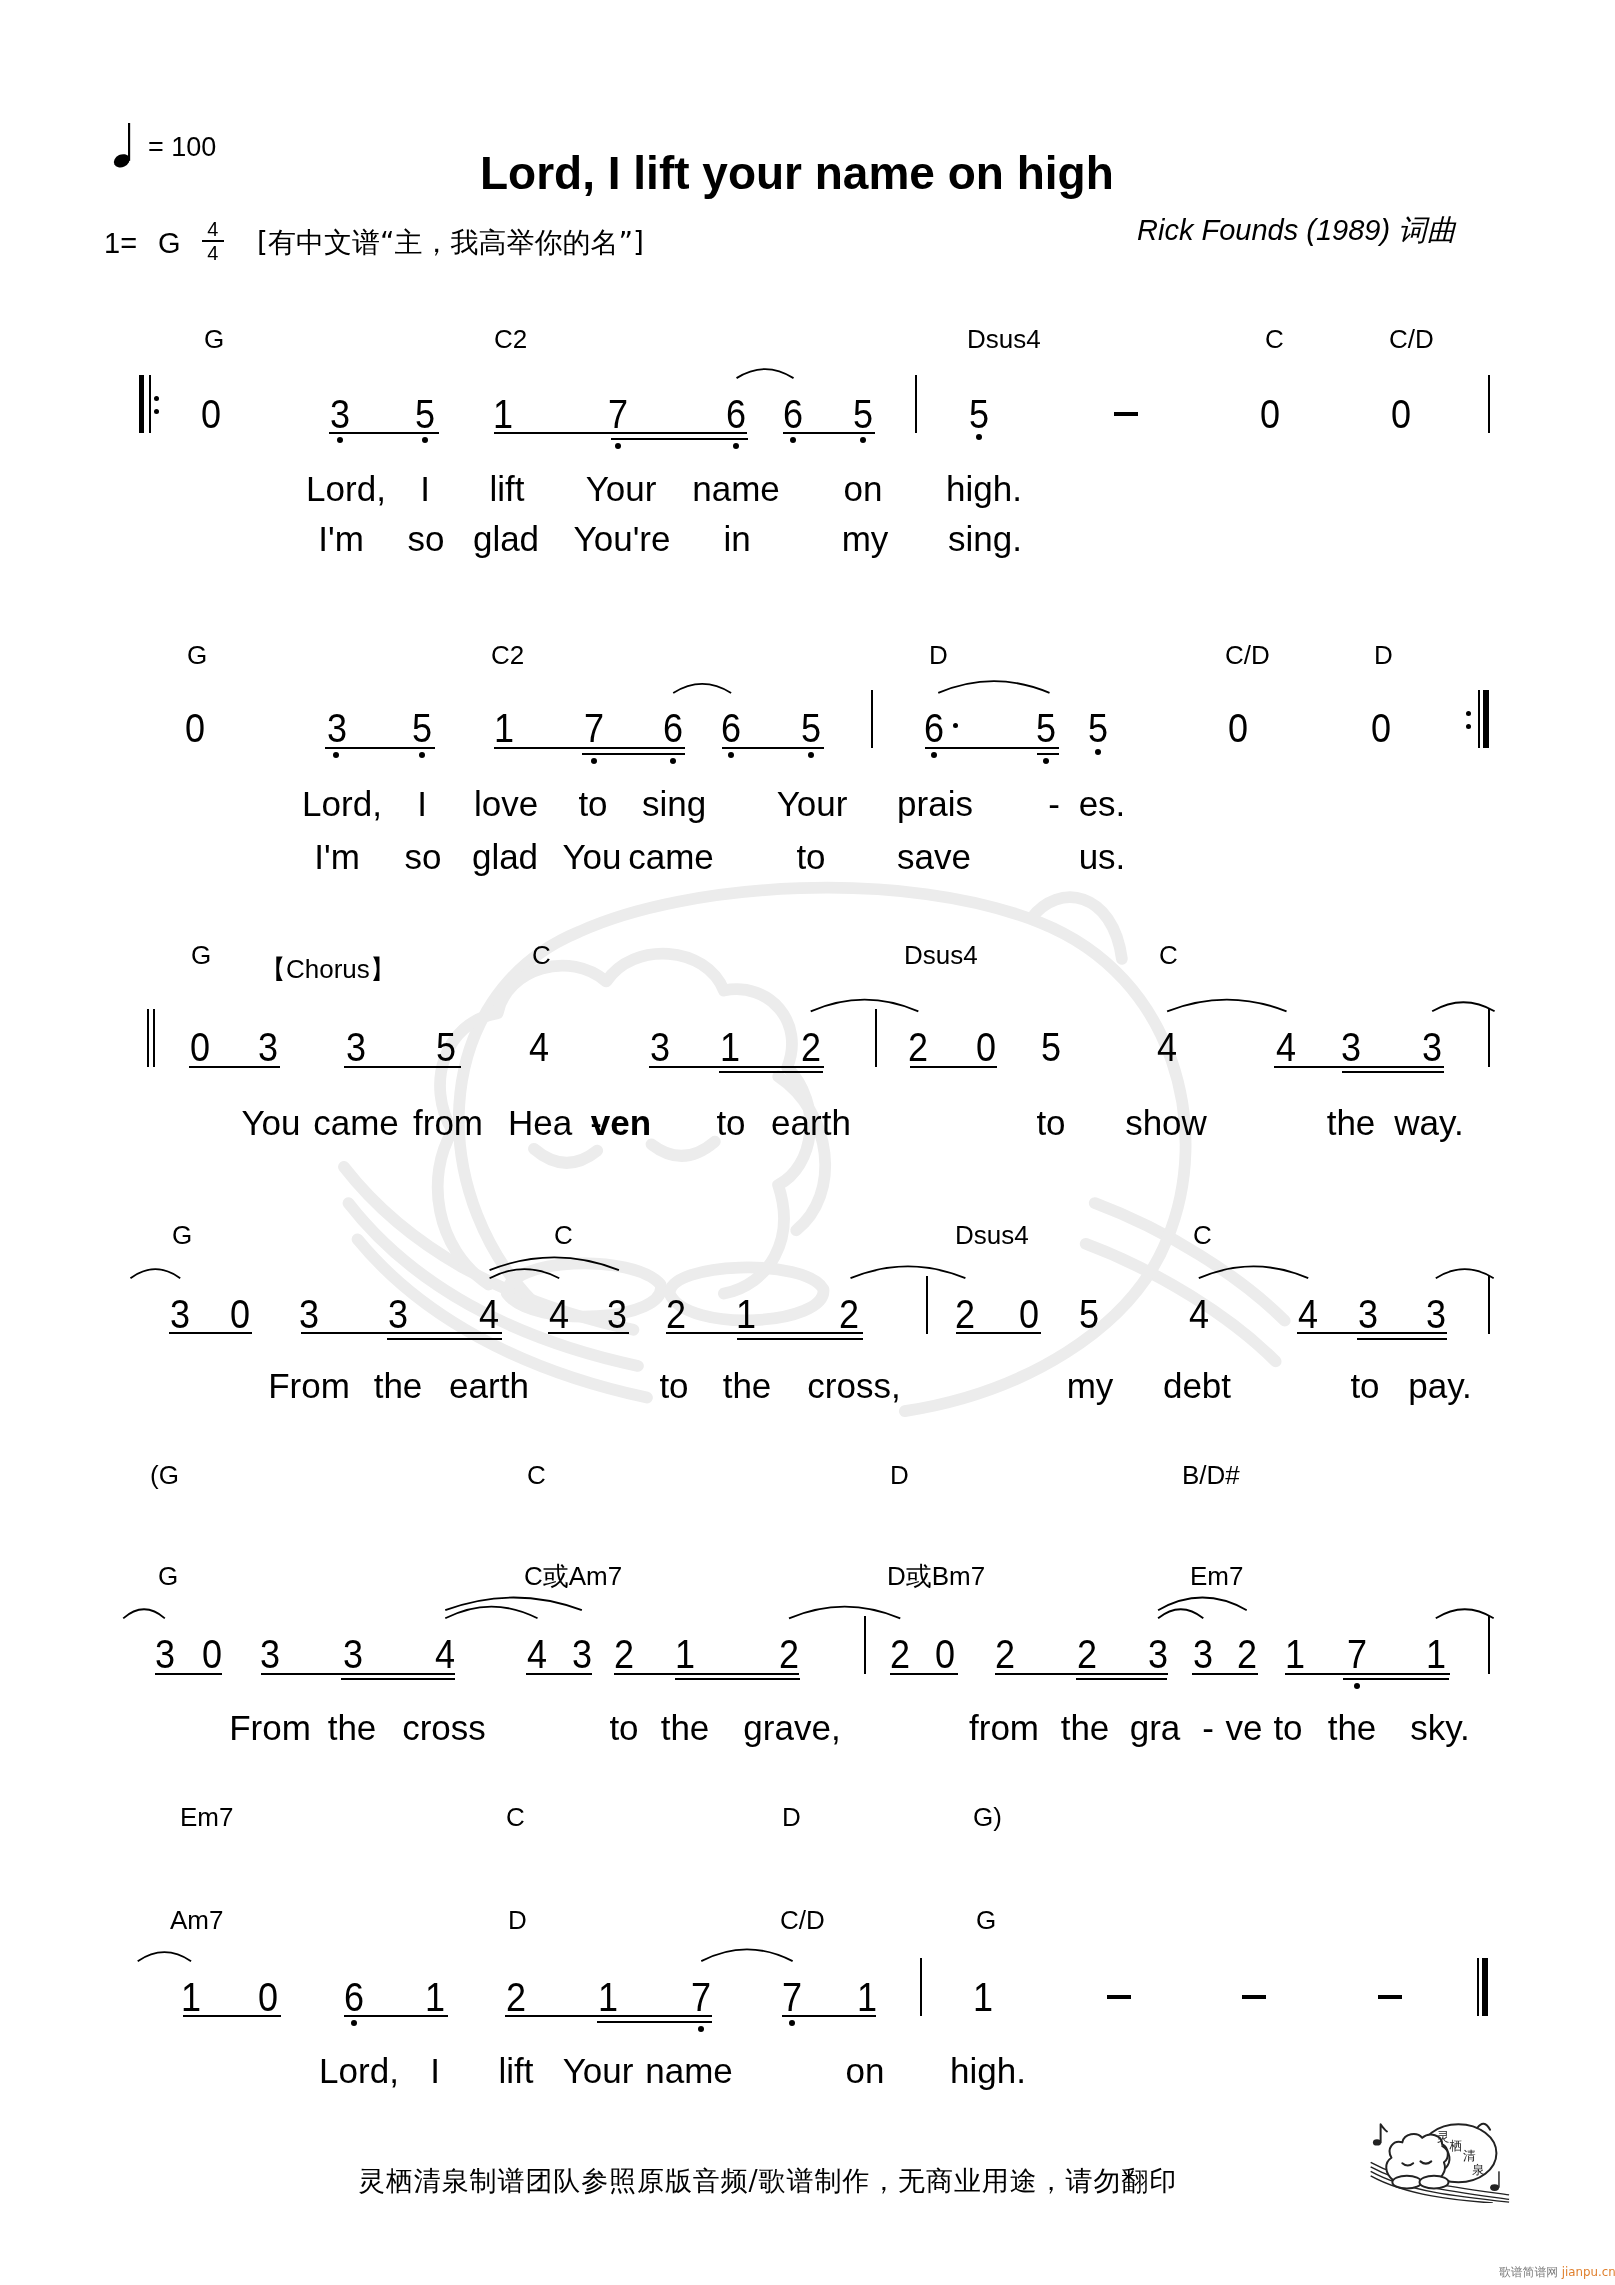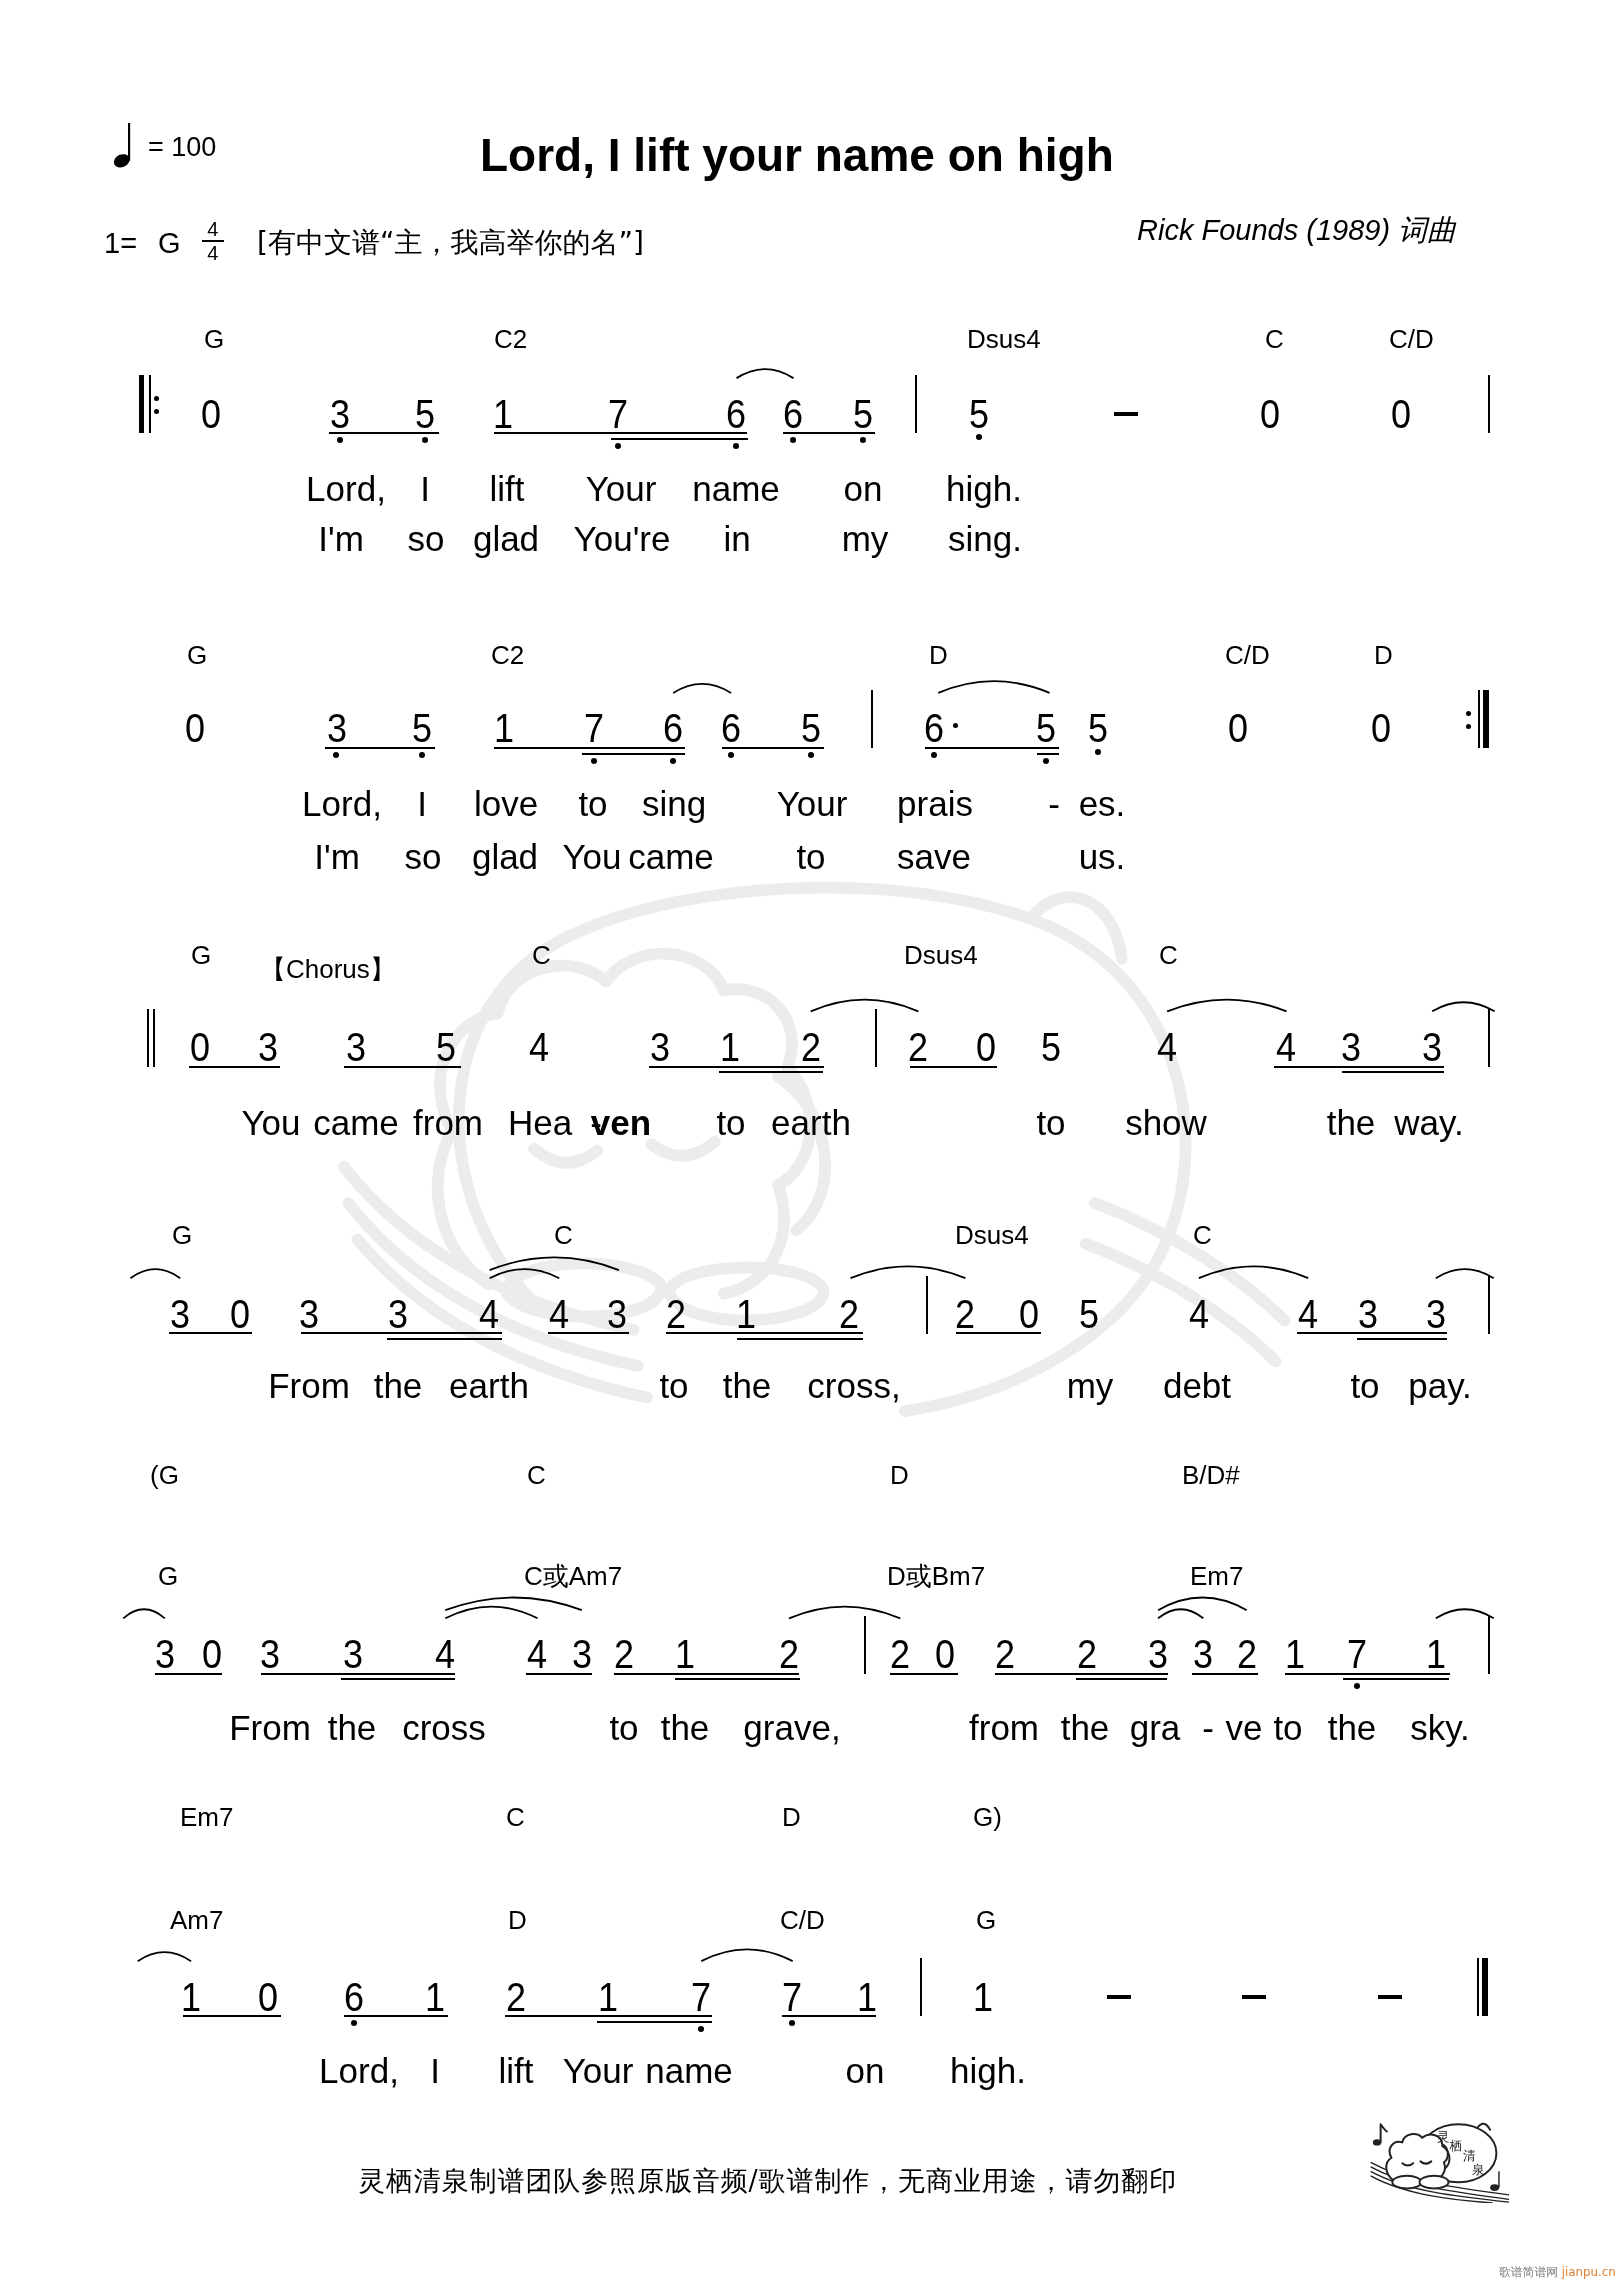--- a/index.html
+++ b/index.html
@@ -51,21 +51,21 @@
       <path d="M 740 1430 C 740 1395 890 1390 910 1425 C 915 1465 760 1475 740 1430 Z"></path>
     </g>
   </svg>
 
   <svg class="abs" style="left:110px; top:121px;" width="27" height="49" viewBox="0 0 30 54">
     <ellipse cx="13" cy="44" rx="9" ry="7" transform="rotate(-25 13 44)" fill="#000"></ellipse>
     <rect x="20" y="2" width="2.4" height="42" fill="#000"></rect>
   </svg>
   <span class="abs tempo-text" style="left:148px; top:134px;">= 100</span>
 
-  <span class="abs title" style="left:480px; top:132px;">Lord, I lift your name on high</span>
+  <span class="abs title" style="left:480px; top:150px;">Lord, I lift your name on high</span>
 
   <span class="abs keyline" style="left:104px; top:229px;">1=</span>
   <span class="abs keyline" style="left:158px; top:229px;">G</span>
   <div class="abs" style="left:201px; top:219px; width:23.5px; height:43px;">
     <span class="tsig" style="left:0; top:0;">4</span>
     <span class="tsig-line" style="left:0.9px; top:21px;"></span>
     <span class="tsig" style="left:0; top:24.4px;">4</span>
   </div>
   <span class="abs cn-note" style="left:257px; top:228px;">[有中文谱“主，我高举你的名”]</span>
 

